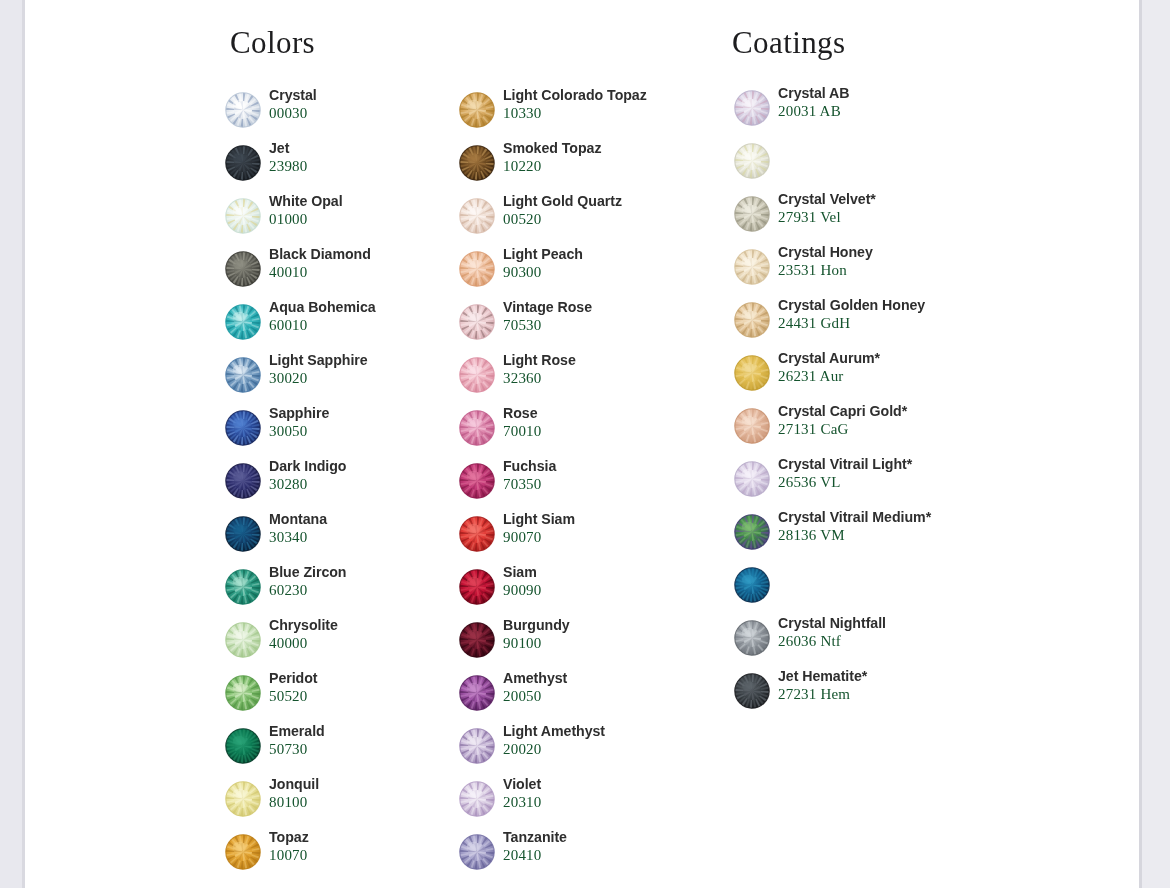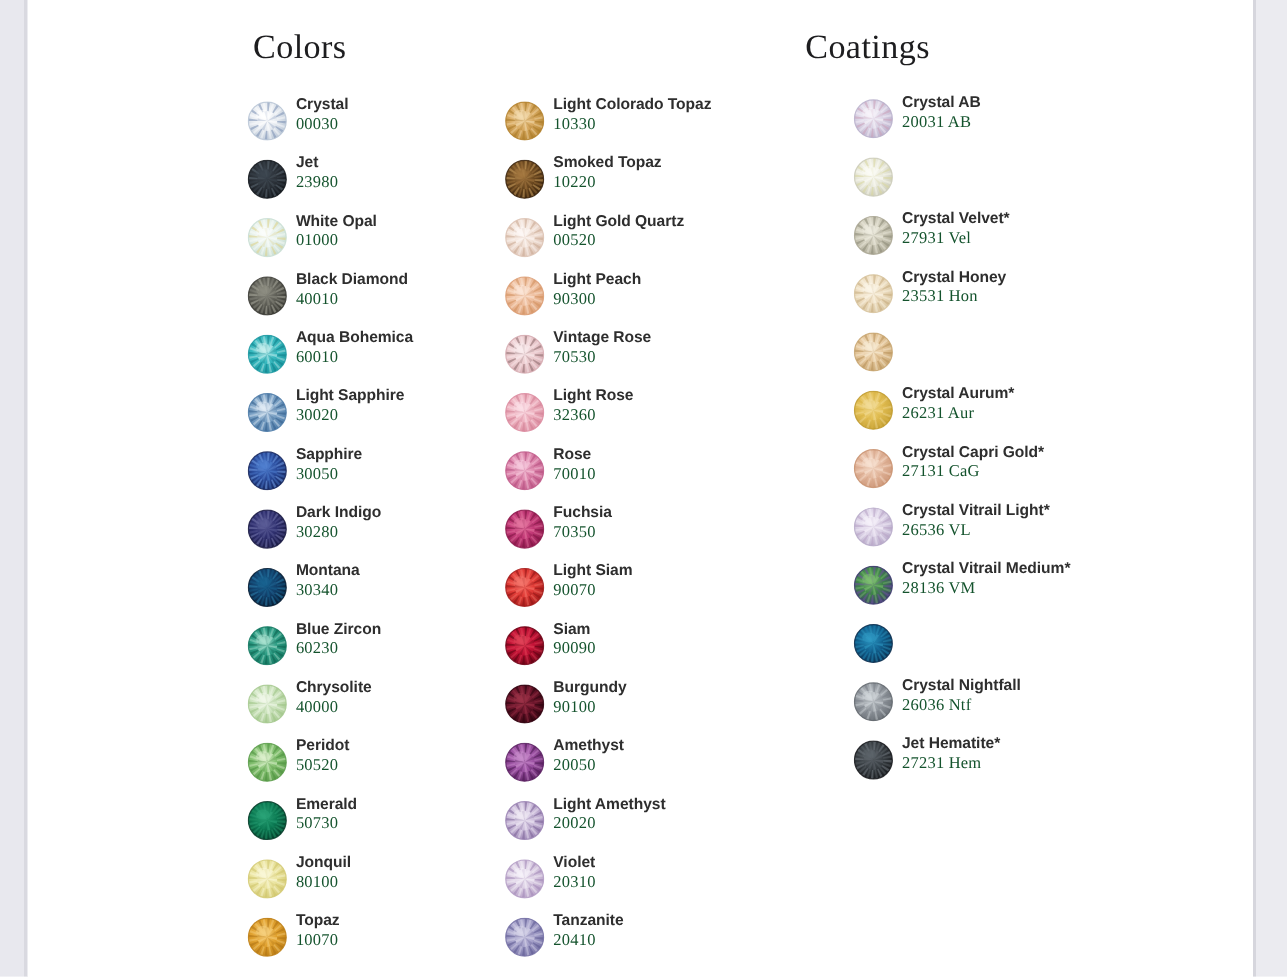--- a/index.html
+++ b/index.html
@@ -60,21 +60,21 @@
   #heading-colors   { left: 205px; top: 25px; }
   #heading-coatings { left: 707px; top: 25px; }
 
   
   .item-col {
     position: absolute;
     top: 88px;
   }
   #colors-col-a   { left: 200px; width: 240px; }
   #colors-col-b   { left: 434px; width: 250px; }
-  #coatings-col   { left: 751px; top: 86px; width: 290px; }
+  #coatings-col   { left: 709px; top: 86px; width: 290px; }
 
   .item-row {
     position: relative;
     height: 53px;
     display: flex;
     align-items: flex-start;
   }
 
   .gem-wrap {
     width: 36px;
@@ -2002,20 +2002,24 @@
                 <path d="M18,18 L10.72,23.29 L9.44,20.78 Z" fill="#f8ecd6" opacity="0.55"></path>
                 <path d="M18,18 L9.00,18.00 L9.44,15.22 Z" fill="#b8935b" opacity="0.3"></path>
                 <path d="M18,18 L10.72,12.71 L12.71,10.72 Z" fill="#f8ecd6" opacity="0.55"></path>
                 <path d="M18,18 L15.22,9.44 L18.00,9.00 Z" fill="#b8935b" opacity="0.3"></path>
                 <path d="M18,18 L20.78,9.44 L23.29,10.72 Z" fill="#f8ecd6" opacity="0.55"></path>
                 <path d="M18,18 L25.28,12.71 L26.56,15.22 Z" fill="#b8935b" opacity="0.3"></path>
                 <ellipse cx="14" cy="12.5" rx="6.2" ry="4.6" fill="#f8ecd6" opacity="0.5"></ellipse>
                 <circle cx="18" cy="18" r="17.2" fill="none" stroke="#c8a671" stroke-width="1.1" opacity="0.85"></circle>
               </svg>
             </span>
+            <div class="item-text">
+              <span class="item-name">Crystal Golden Honey</span>
+              <span class="item-code">24431 GdH</span>
+            </div>
           </div>
           <div class="item-row">
             <span class="gem-wrap">
               <svg viewBox="0 0 36 36">
                 <defs>
                   <radialGradient id="g35-rg" cx="42%" cy="38%" r="68%">
                     <stop offset="0%" stop-color="#f2dc98"></stop>
                     <stop offset="48%" stop-color="#e4c158"></stop>
                     <stop offset="100%" stop-color="#bf9a2d"></stop>
                   </radialGradient>

